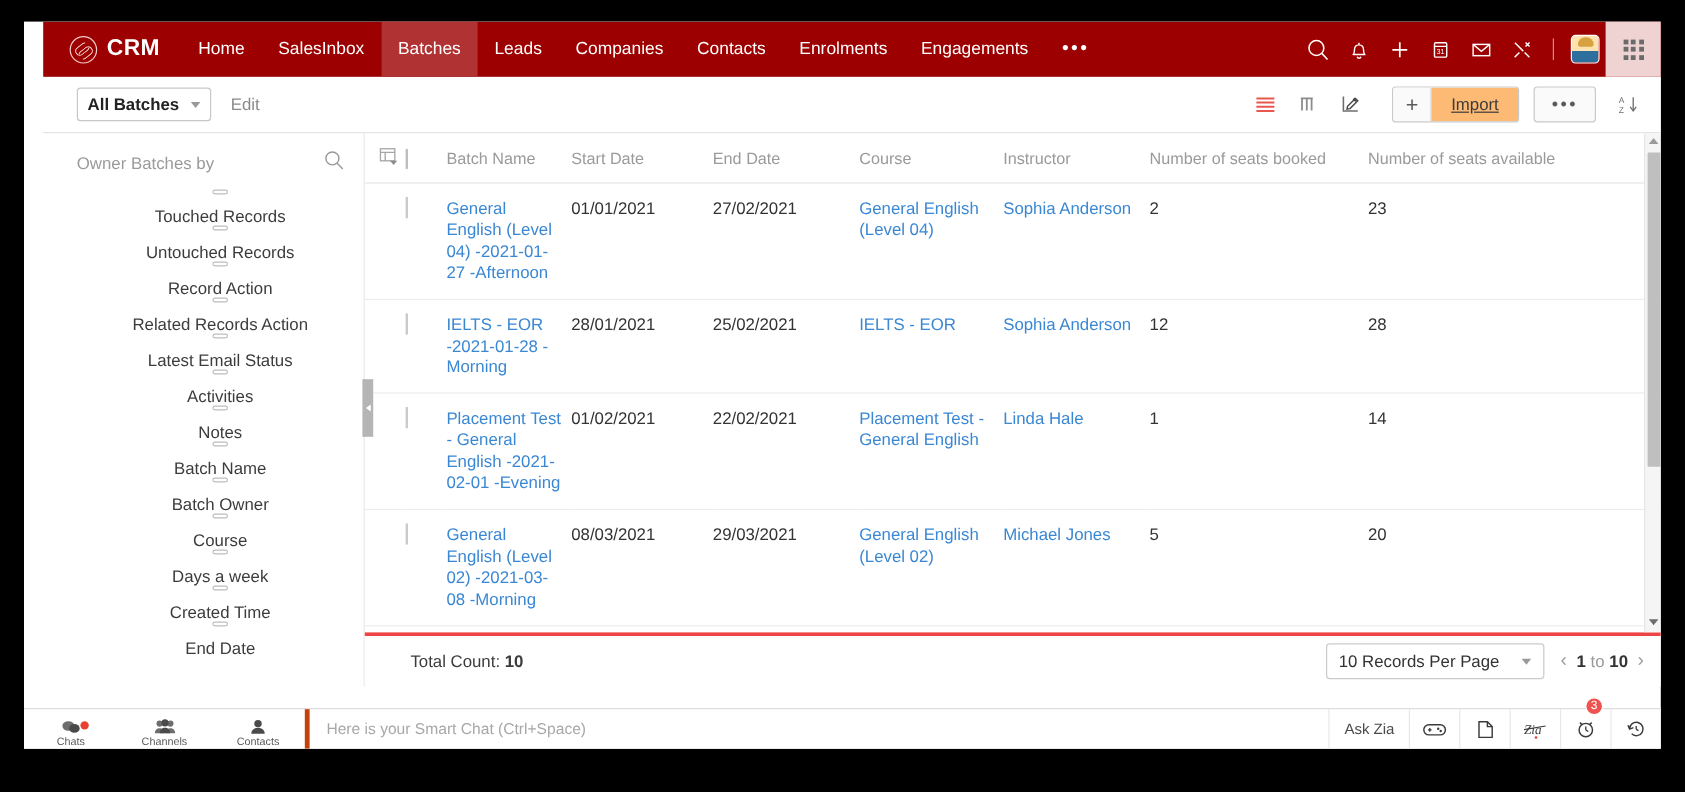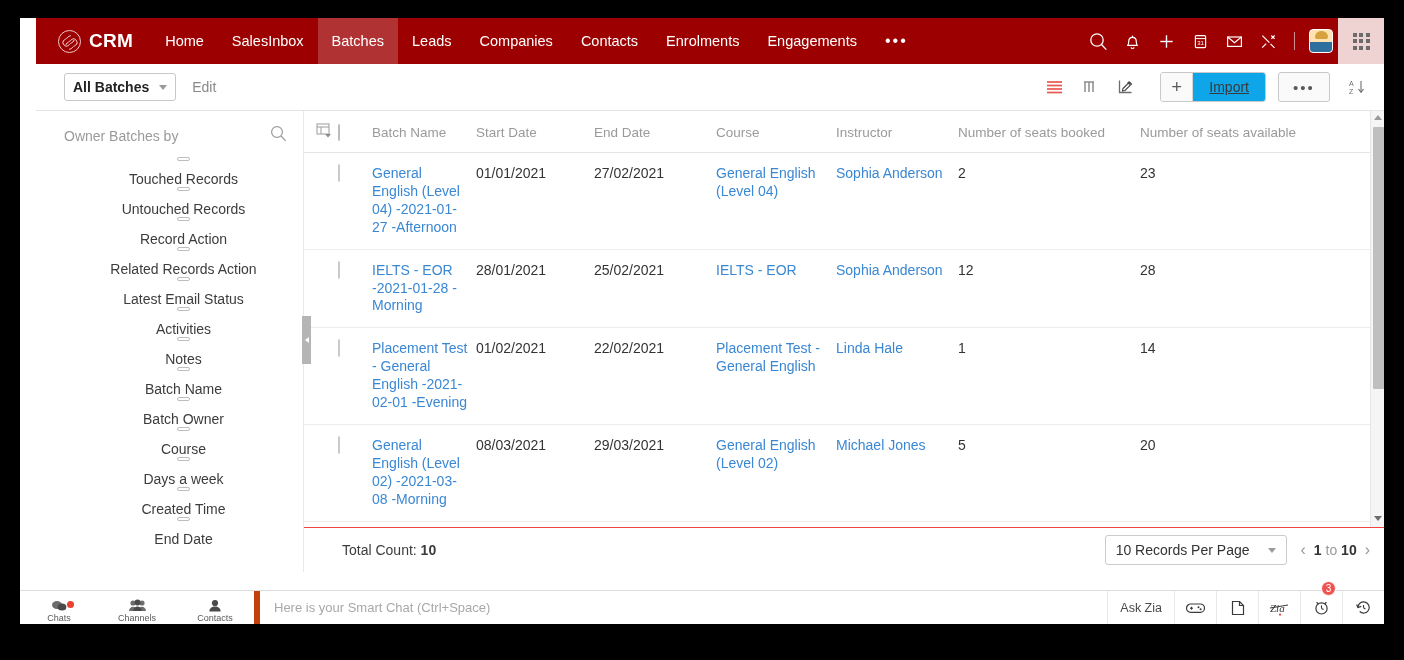--- a/index.html
+++ b/index.html
@@ -127,21 +127,21 @@
   }
   .btn-plus {
     width: 32px; height: 100%;
     display:flex;align-items:center;justify-content:center;
     font-size: 18px; color: #5a5a5a; border-right: 1px solid #d6d6d6;
     background:#fafafa; cursor:pointer;
   }
   .btn-import {
     padding: 0 16px; height: 100%;
     display:flex;align-items:center;
-    font-size: 14px; color: #3a3a3a; background:#0ea5e9; cursor:pointer;text-decoration:underline;
+    font-size: 14px; color: #3a3a3a; background:#fdba74; cursor:pointer;text-decoration:underline;
   }
   .btn-dots {
     margin-left: 12px;
     width: 52px; height: 30px;
     border: 1px solid #c9c9c9; border-radius: 3px; background:#fafafa;
     display:flex;align-items:center;justify-content:center;
     letter-spacing: 2px; color:#5a5a5a; font-size: 15px; cursor:pointer;
   }
   .sort-ic { margin-left: 14px; width:26px;height:26px;display:flex;align-items:center;justify-content:center;cursor:pointer; }
 
@@ -229,21 +229,21 @@
   }
   .vscroll .arr.dn::after {
     content:"";width:0;height:0;border-left:4px solid transparent;border-right:4px solid transparent;border-top:5px solid #6d6d6d;
   }
   .vscroll .thumb {
     position:absolute; left: 2px; top: 16px; width: 11px; height: 262px;
     background: #bfbfbf; border-radius: 1px; cursor: pointer;
   }
 
   .footer {
-    height: 45px; border-top: 1px solid #ef4444;
+    height: 45px; border-top: 3px solid #ef4444;
     display: flex; align-items: center; padding: 0 14px 0 38px;
     background: #fff;
   }
   .total { font-size: 14px; color: #3c3c3c; }
   .total b { font-weight: bold; }
   .pagearea { margin-left: auto; display: flex; align-items: center; gap: 14px; }
   .perpage {
     display:flex;align-items:center;gap:18px;
     height: 30px; padding: 0 10px;
     border: 1px solid #cbcbcb; border-radius: 3px;
@@ -254,21 +254,21 @@
   .pg-txt b { font-weight: bold; }
   .pg-txt span.to { color: #9a9a9a; }
 
   
   .chatbar {
     position: absolute; left: 0; bottom: 0;
     width: 100%; height: 34px;
     background: #fff; border-top: 1px solid #dcdcdc;
     display: flex; align-items: stretch;
   }
-  .chat-tabs { display:flex; align-items:flex-end; border-right: 6px solid #c2410c; }
+  .chat-tabs { display:flex; align-items:flex-end; border-right: 4px solid #c2410c; }
   .chat-tab {
     width: 78px; display:flex; flex-direction:column; align-items:center; justify-content:flex-end;
     padding-bottom: 1px; cursor: pointer; position: relative;
   }
   .chat-tab .lbl { font-size: 9px; color: #5a5a5a; margin-top: 1px; }
   .dot-red {
     position:absolute; right: 24px; top: 2px;
     width: 7px; height:7px; border-radius:50%; background:#e8412f;
   }
   .chat-input {

